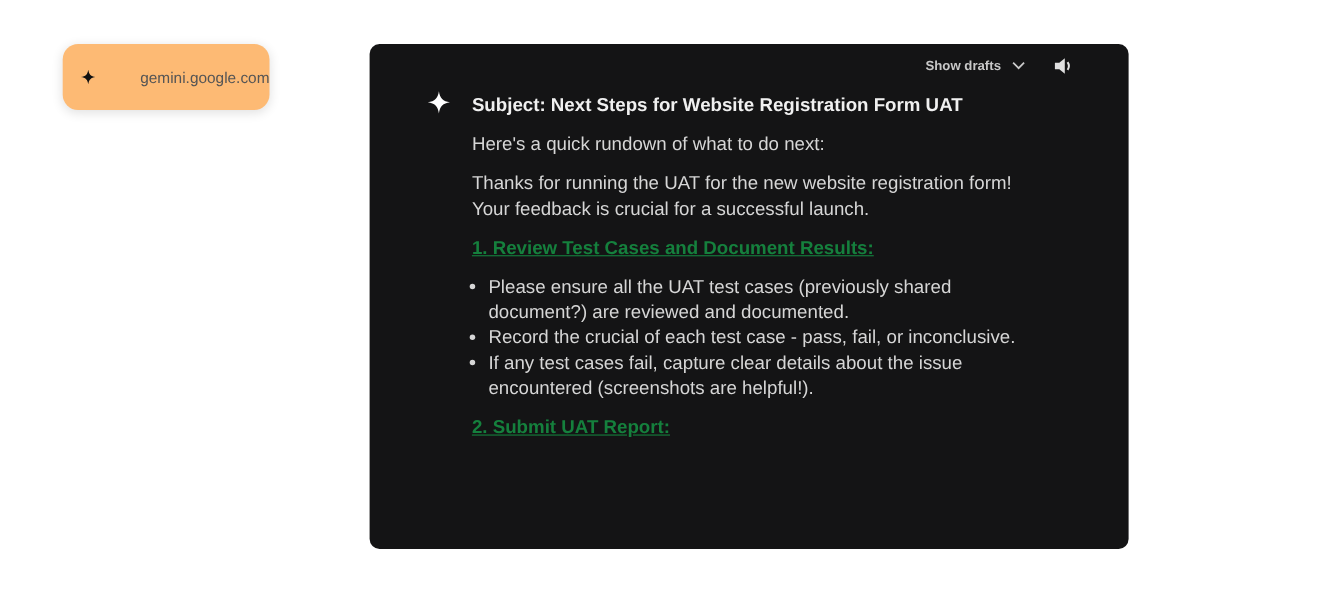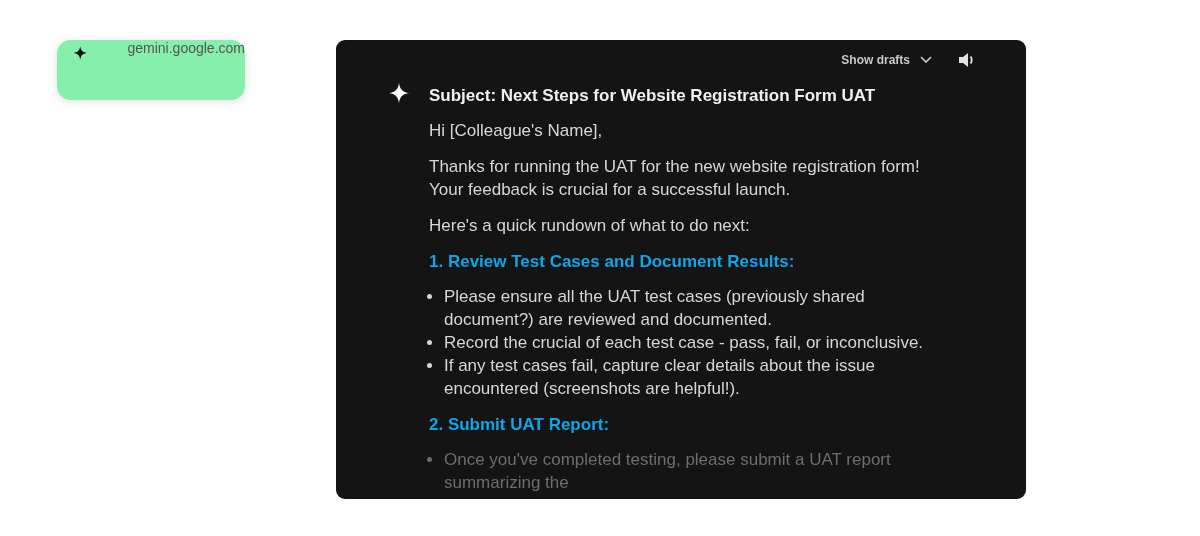--- a/index.html
+++ b/index.html
@@ -1,32 +1,32 @@
 <!DOCTYPE html>
 <html><head>
 <meta charset="utf-8">
 <style>
   html, body { margin:0; padding:0; }
   body { width:1200px; height:536px; background:#ffffff; position:relative; overflow:hidden;
          font-family:"Liberation Sans", sans-serif; }
-  .url-chip { position:absolute; left:57px; top:40px; width:188px; height:60px; background:#86efac;
-              border-radius:14px; box-shadow:0 2px 10px rgba(0,0,0,0.12); display:flex; align-items:flex-start;gap:32px; }
+  .url-chip { position:absolute; left:57px; top:40px; width:188px; height:60px; background:#fdba74;
+              border-radius:14px; box-shadow:0 2px 10px rgba(0,0,0,0.12); display:flex; align-items:center;gap:32px; }
   .url-chip .spark { margin-left:16px; width:26px; height:26px; }
   .url-chip .url { margin-left:8px; font-size:14px; color:#555; }
   .panel { position:absolute; left:336px; top:40px; width:690px; height:459px; background:#141415;
            border-radius:9px; overflow:hidden; }
   .topbar { position:absolute; right:50px; top:12px; display:flex; }
   .drafts { font-size:12px; color:#c8c8c8; font-weight:bold; display:flex; align-items:center; cursor:pointer; }
   .drafts svg { margin-left:10px; }
   .speaker { margin-left:26px; cursor:pointer; }
   .avatar-spark { position:absolute; left:52px; top:42px; width:22px; height:22px; }
   .content { position:absolute; left:93px; top:44px; width:520px; color:#d6d6d6; font-size:17px; line-height:23px; }
   .content p { margin:0 0 13px 0; }
   .subject { color:#f0f0f0; font-weight:bold; margin-bottom:12px !important; }
-  .heading { color:#0ea5e9; font-weight:bold; margin-bottom:12px !important; }
+  .heading { color:#15803d; font-weight:bold; margin-bottom:12px !important;text-decoration:underline; }
   ul { margin:0 17px 13px 0; padding-left:15px; }
   li { margin:0; padding-left:0; }
   li::marker { color:#d6d6d6; }
   .faded { color:#6d6d6d; }
   .faded::marker { color:#6d6d6d; }
 </style>
 </head>
 <body>
 
 <div class="url-chip">
@@ -49,29 +49,25 @@
       <path d="M12.5 4.5 Q15 8 12.5 11.5" stroke="#e0e0e0" stroke-width="1.8" fill="none"></path>
     </svg>
   </div>
 
   <svg class="avatar-spark" viewBox="0 0 24 24">
     <path d="M12 1 C13 8 16 11 23 12 C16 13 13 16 12 23 C11 16 8 13 1 12 C8 11 11 8 12 1 Z" fill="#ffffff"></path>
   </svg>
 
   <div class="content">
     <p class="subject">Subject: Next Steps for Website Registration Form UAT</p>
-    <p>Hi [Colleague's Name],</p>
+    <p>Here's a quick rundown of what to do next:</p>
     <p>Thanks for running the UAT for the new website registration form! Your feedback is crucial for a successful launch.</p>
-    <p>Here's a quick rundown of what to do next:</p>
 
     <p class="heading">1. Review Test Cases and Document Results:</p>
     <ul>
       <li>Please ensure all the UAT test cases (previously shared document?) are reviewed and documented.</li>
       <li>Record the crucial of each test case - pass, fail, or inconclusive.</li>
       <li>If any test cases fail, capture clear details about the issue encountered (screenshots are helpful!).</li>
     </ul>
 
     <p class="heading">2. Submit UAT Report:</p>
-    <ul>
-      <li class="faded">Once you've completed testing, please submit a UAT report summarizing the</li>
-    </ul>
   </div>
 </div>
 
 </body></html>

